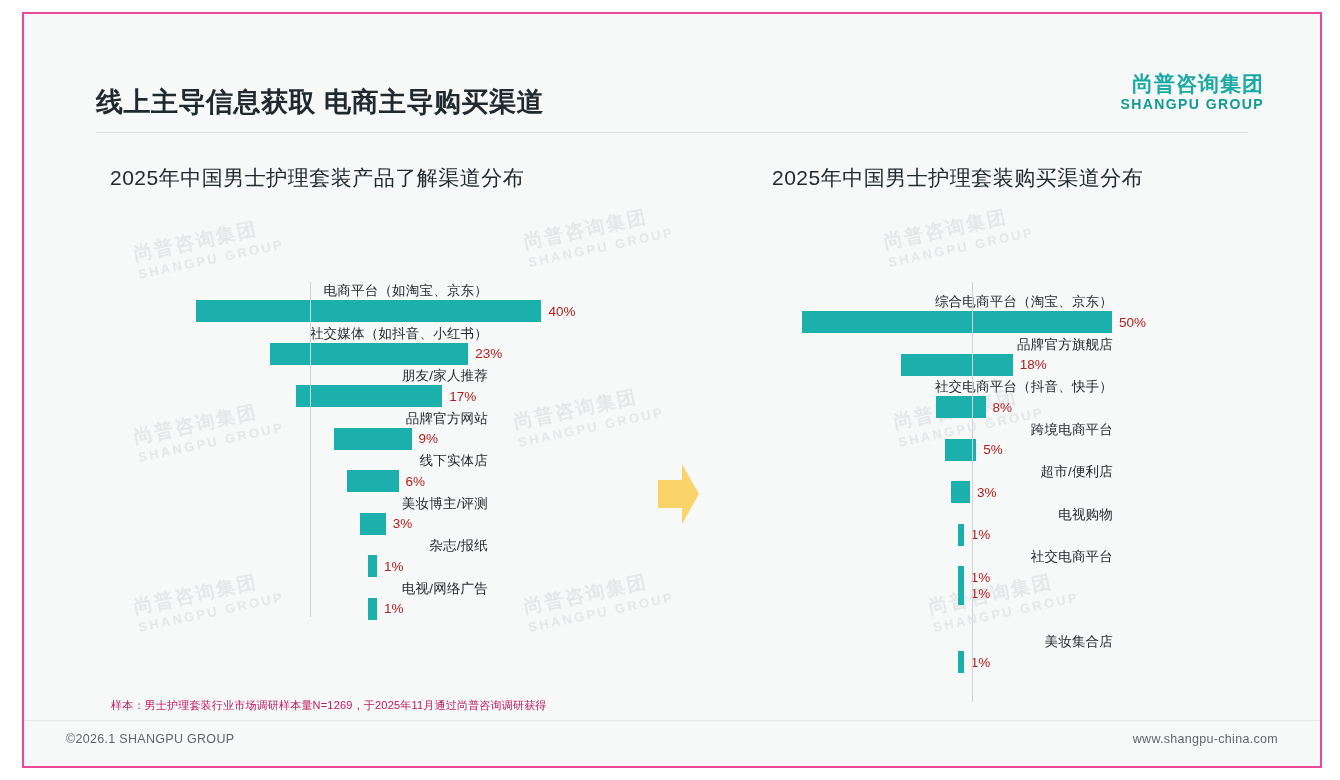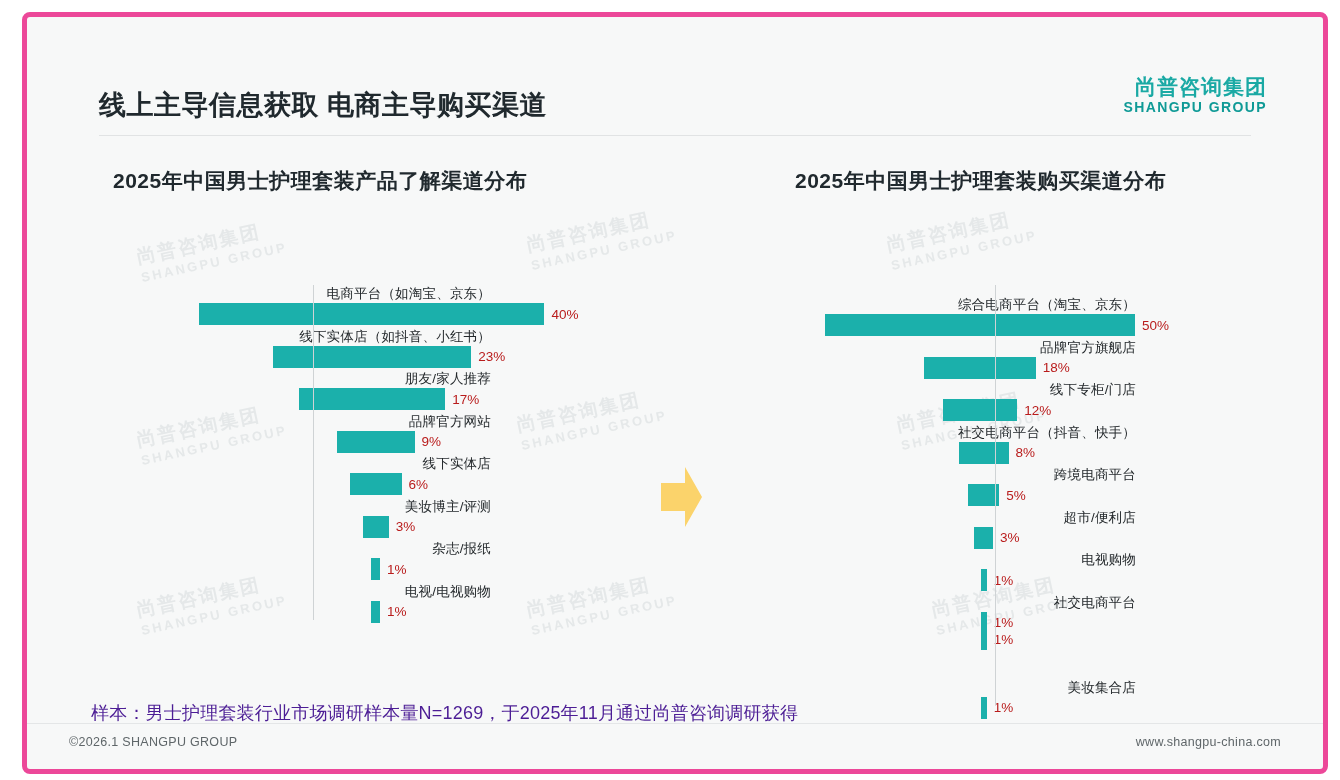--- a/index.html
+++ b/index.html
@@ -13,22 +13,22 @@
     font-family: "Liberation Sans", sans-serif;
     overflow: hidden;
   }
   .slide {
     position: absolute;
     left: 22px;
     top: 12px;
     width: 1296px;
     height: 752px;
     background: #f7f8f8;
-    border: 5px solid #ec4899;
-    border-radius: 8px;
+    border: 2px solid #ec4899;
+    border-radius: 0;
     overflow: hidden;
   }
   
   .header {
     position: absolute;
     left: 0; top: 0;
     width: 100%;
     height: 112px;
   }
   .header-title {
@@ -83,25 +83,25 @@
   .wm .l1 { font-size: 19px; letter-spacing: 2px; }
   .wm .l2 { font-size: 13px; letter-spacing: 2.5px; }
 
   
   .panel {
     position: absolute;
     top: 150px;
     height: 510px;
   }
   .panel-left  { left: 72px;  width: 580px; }
-  .panel-right { left: 680px; width: 580px; }
+  .panel-right { left: 660px; width: 580px; }
 
   .panel-title {
     font-size: 21px;
-    font-weight: bold;
+    font-weight: normal;
     color: #20292e;
     letter-spacing: .5px;
     white-space: nowrap;
   }
   .panel-left .panel-title { padding-left: 14px; }
   .panel-right .panel-title { padding-left: 88px; }
 
   .chart {
     position: absolute;
     top: 118px;
@@ -154,24 +154,24 @@
     position: absolute;
     left: 632px;
     top: 448px;
     width: 44px;
     height: 86px;
   }
 
   
   .note {
     position: absolute;
-    left: 64px;
+    left: 87px;
     top: 684px;
-    font-size: 18px;
-    color: #4c1d95;
+    font-size: 11px;
+    color: #be185d;
     letter-spacing: .2px;
   }
   .footer-rule {
     position: absolute;
     left: 0;
     top: 706px;
     width: 100%;
     height: 1px;
     background: #e4e6e7;
   }
@@ -248,21 +248,21 @@
     <div class="chart" id="chart-left">
       <div class="axis-line" id="axis-left" style="left: 214px; height: 335px;"></div>
     <div class="row">
           <div class="row-label">电商平台（如淘宝、京东）</div>
           <div class="bar-wrap">
             <div class="bar" style="width: 345px; background: rgb(27, 176, 171);"></div>
             <div class="bar-value">40%</div>
           </div>
         </div>
         <div class="row">
-          <div class="row-label">线下实体店（如抖音、小红书）</div>
+          <div class="row-label">社交媒体（如抖音、小红书）</div>
           <div class="bar-wrap">
             <div class="bar" style="width: 198.375px; background: rgb(27, 176, 171);"></div>
             <div class="bar-value">23%</div>
           </div>
         </div>
         <div class="row">
           <div class="row-label">朋友/家人推荐</div>
           <div class="bar-wrap">
             <div class="bar" style="width: 146.625px; background: rgb(27, 176, 171);"></div>
             <div class="bar-value">17%</div>
@@ -290,21 +290,21 @@
           </div>
         </div>
         <div class="row">
           <div class="row-label">杂志/报纸</div>
           <div class="bar-wrap">
             <div class="bar" style="width: 8.625px; background: rgb(27, 176, 171);"></div>
             <div class="bar-value">1%</div>
           </div>
         </div>
         <div class="row">
-          <div class="row-label">电视/电视购物</div>
+          <div class="row-label">电视/网络广告</div>
           <div class="bar-wrap">
             <div class="bar" style="width: 8.625px; background: rgb(27, 176, 171);"></div>
             <div class="bar-value">1%</div>
           </div>
         </div>
       </div>
   </div>
 
   <div class="arrow">
     <svg viewBox="0 0 44 86" width="44" height="86" aria-hidden="true">
@@ -324,27 +324,20 @@
           </div>
         </div>
         <div class="row">
           <div class="row-label">品牌官方旗舰店</div>
           <div class="bar-wrap">
             <div class="bar" style="width: 111.6px; background: rgb(27, 176, 171);"></div>
             <div class="bar-value">18%</div>
           </div>
         </div>
         <div class="row">
-          <div class="row-label">线下专柜/门店</div>
-          <div class="bar-wrap">
-            <div class="bar" style="width: 74.4px; background: rgb(27, 176, 171);"></div>
-            <div class="bar-value">12%</div>
-          </div>
-        </div>
-        <div class="row">
           <div class="row-label">社交电商平台（抖音、快手）</div>
           <div class="bar-wrap">
             <div class="bar" style="width: 49.6px; background: rgb(27, 176, 171);"></div>
             <div class="bar-value">8%</div>
           </div>
         </div>
         <div class="row">
           <div class="row-label">跨境电商平台</div>
           <div class="bar-wrap">
             <div class="bar" style="width: 31px; background: rgb(27, 176, 171);"></div>

